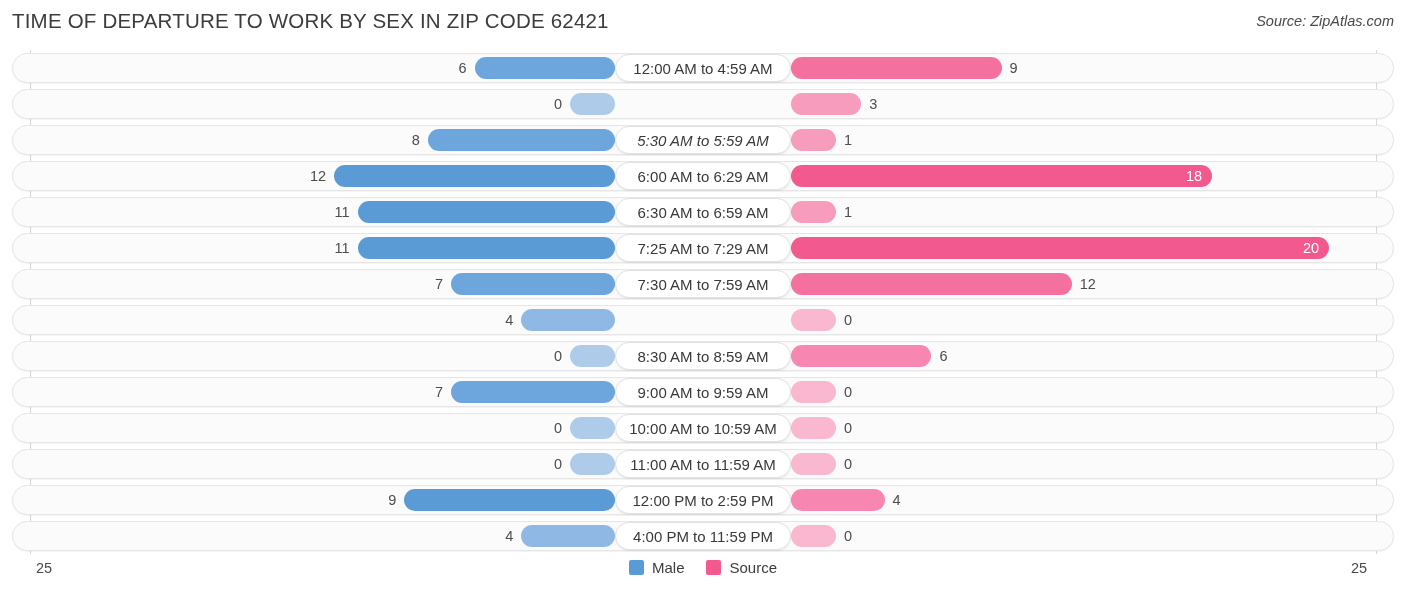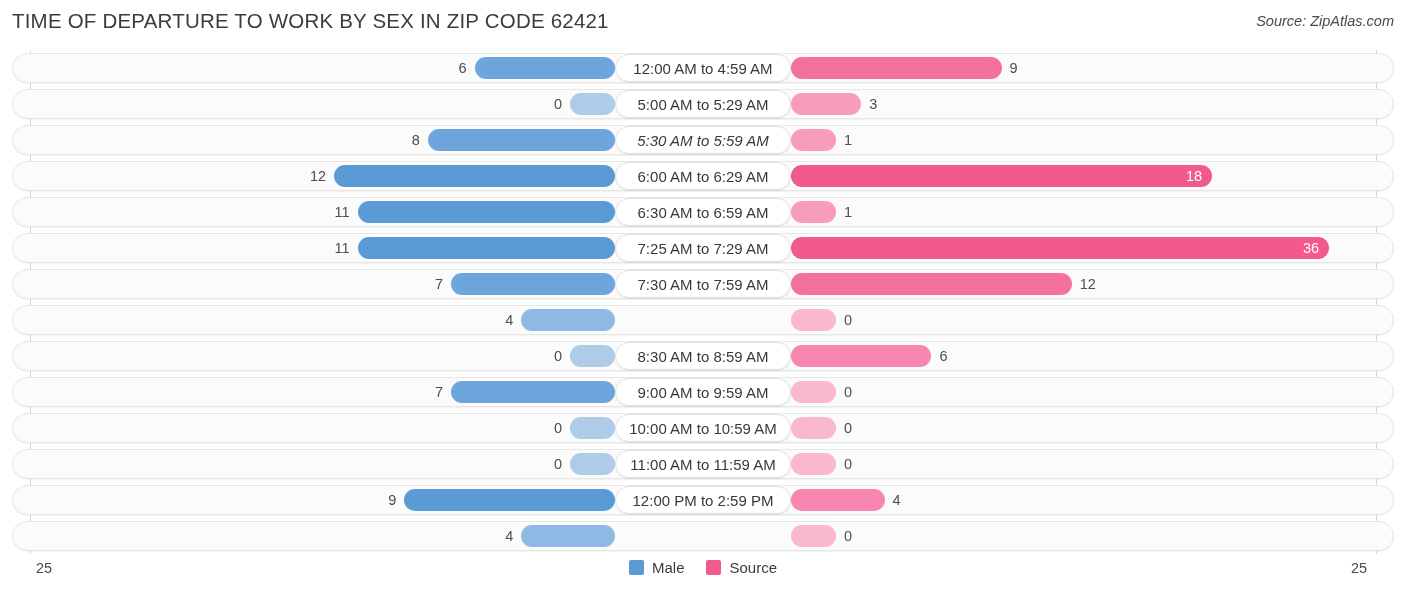--- a/index.html
+++ b/index.html
@@ -195,21 +195,20 @@
           <div class="bar female" style="left: 791px; width: 210.6px; background: rgb(244, 112, 159);"></div>
           <div class="bar-value female-out" style="left: 1009.6px; width: 62px;">9</div>
           <div class="cat-pill" style="left: 615px; width: 176px;">12:00 AM to 4:59 AM</div>
         </div>
         <div class="row">
           <div class="track"></div>
           <div class="bar male" style="left: 570px; width: 45px; background: rgb(174, 203, 234);"></div>
           <div class="bar-value male-out" style="left: 500px; width: 62px;">0</div>
           <div class="bar female" style="left: 791px; width: 70.2px; background: rgb(247, 156, 189);"></div>
           <div class="bar-value female-out" style="left: 869.2px; width: 62px;">3</div>
-          <div class="cat-pill" style="left: 615px; width: 176px;">5:00 AM to 5:29 AM</div>
         </div>
         <div class="row">
           <div class="track"></div>
           <div class="bar male" style="left: 427.8px; width: 187.2px; background: rgb(108, 166, 221);"></div>
           <div class="bar-value male-out" style="left: 357.8px; width: 62px;">8</div>
           <div class="bar female" style="left: 791px; width: 45px; background: rgb(247, 156, 189);"></div>
           <div class="bar-value female-out" style="left: 844px; width: 62px;">1</div>
           <div class="cat-pill" style="left: 615px; width: 176px; font-style: italic;">5:30 AM to 5:59 AM</div>
         </div>
         <div class="row">
@@ -226,21 +225,21 @@
           <div class="bar-value male-out" style="left: 287.6px; width: 62px;">11</div>
           <div class="bar female" style="left: 791px; width: 45px; background: rgb(247, 156, 189);"></div>
           <div class="bar-value female-out" style="left: 844px; width: 62px;">1</div>
           <div class="cat-pill" style="left: 615px; width: 176px;">6:30 AM to 6:59 AM</div>
         </div>
         <div class="row">
           <div class="track"></div>
           <div class="bar male" style="left: 357.6px; width: 257.4px; background: rgb(91, 155, 213);"></div>
           <div class="bar-value male-out" style="left: 287.6px; width: 62px;">11</div>
           <div class="bar female" style="left: 791px; width: 538.2px; background: rgb(242, 89, 143);"></div>
-          <div class="bar-value inside" style="left: 1293.2px; width: 26px; text-align: right;">36</div>
+          <div class="bar-value inside" style="left: 1293.2px; width: 26px; text-align: right;">20</div>
           <div class="cat-pill" style="left: 615px; width: 176px;">7:25 AM to 7:29 AM</div>
         </div>
         <div class="row">
           <div class="track"></div>
           <div class="bar male" style="left: 451.2px; width: 163.8px; background: rgb(108, 166, 221);"></div>
           <div class="bar-value male-out" style="left: 381.2px; width: 62px;">7</div>
           <div class="bar female" style="left: 791px; width: 280.8px; background: rgb(244, 112, 159);"></div>
           <div class="bar-value female-out" style="left: 1079.8px; width: 62px;">12</div>
           <div class="cat-pill" style="left: 615px; width: 176px;">7:30 AM to 7:59 AM</div>
         </div>
@@ -290,20 +289,21 @@
           <div class="bar female" style="left: 791px; width: 93.6px; background: rgb(247, 134, 176);"></div>
           <div class="bar-value female-out" style="left: 892.6px; width: 62px;">4</div>
           <div class="cat-pill" style="left: 615px; width: 176px;">12:00 PM to 2:59 PM</div>
         </div>
         <div class="row">
           <div class="track"></div>
           <div class="bar male" style="left: 521.4px; width: 93.6px; background: rgb(143, 185, 228);"></div>
           <div class="bar-value male-out" style="left: 451.4px; width: 62px;">4</div>
           <div class="bar female" style="left: 791px; width: 45px; background: rgb(249, 184, 207);"></div>
           <div class="bar-value female-out" style="left: 844px; width: 62px;">0</div>
+          <div class="cat-pill" style="left: 615px; width: 176px;">4:00 PM to 11:59 PM</div>
         </div>
       </div>
   </div>
 
   <div class="footer">
     <div class="axis-label left">25</div>
     <div class="axis-label right">25</div>
     <div class="legend">
       <div class="legend-item">
         <span class="legend-swatch" id="sw-male" style="background: rgb(91, 155, 213);"></span>

